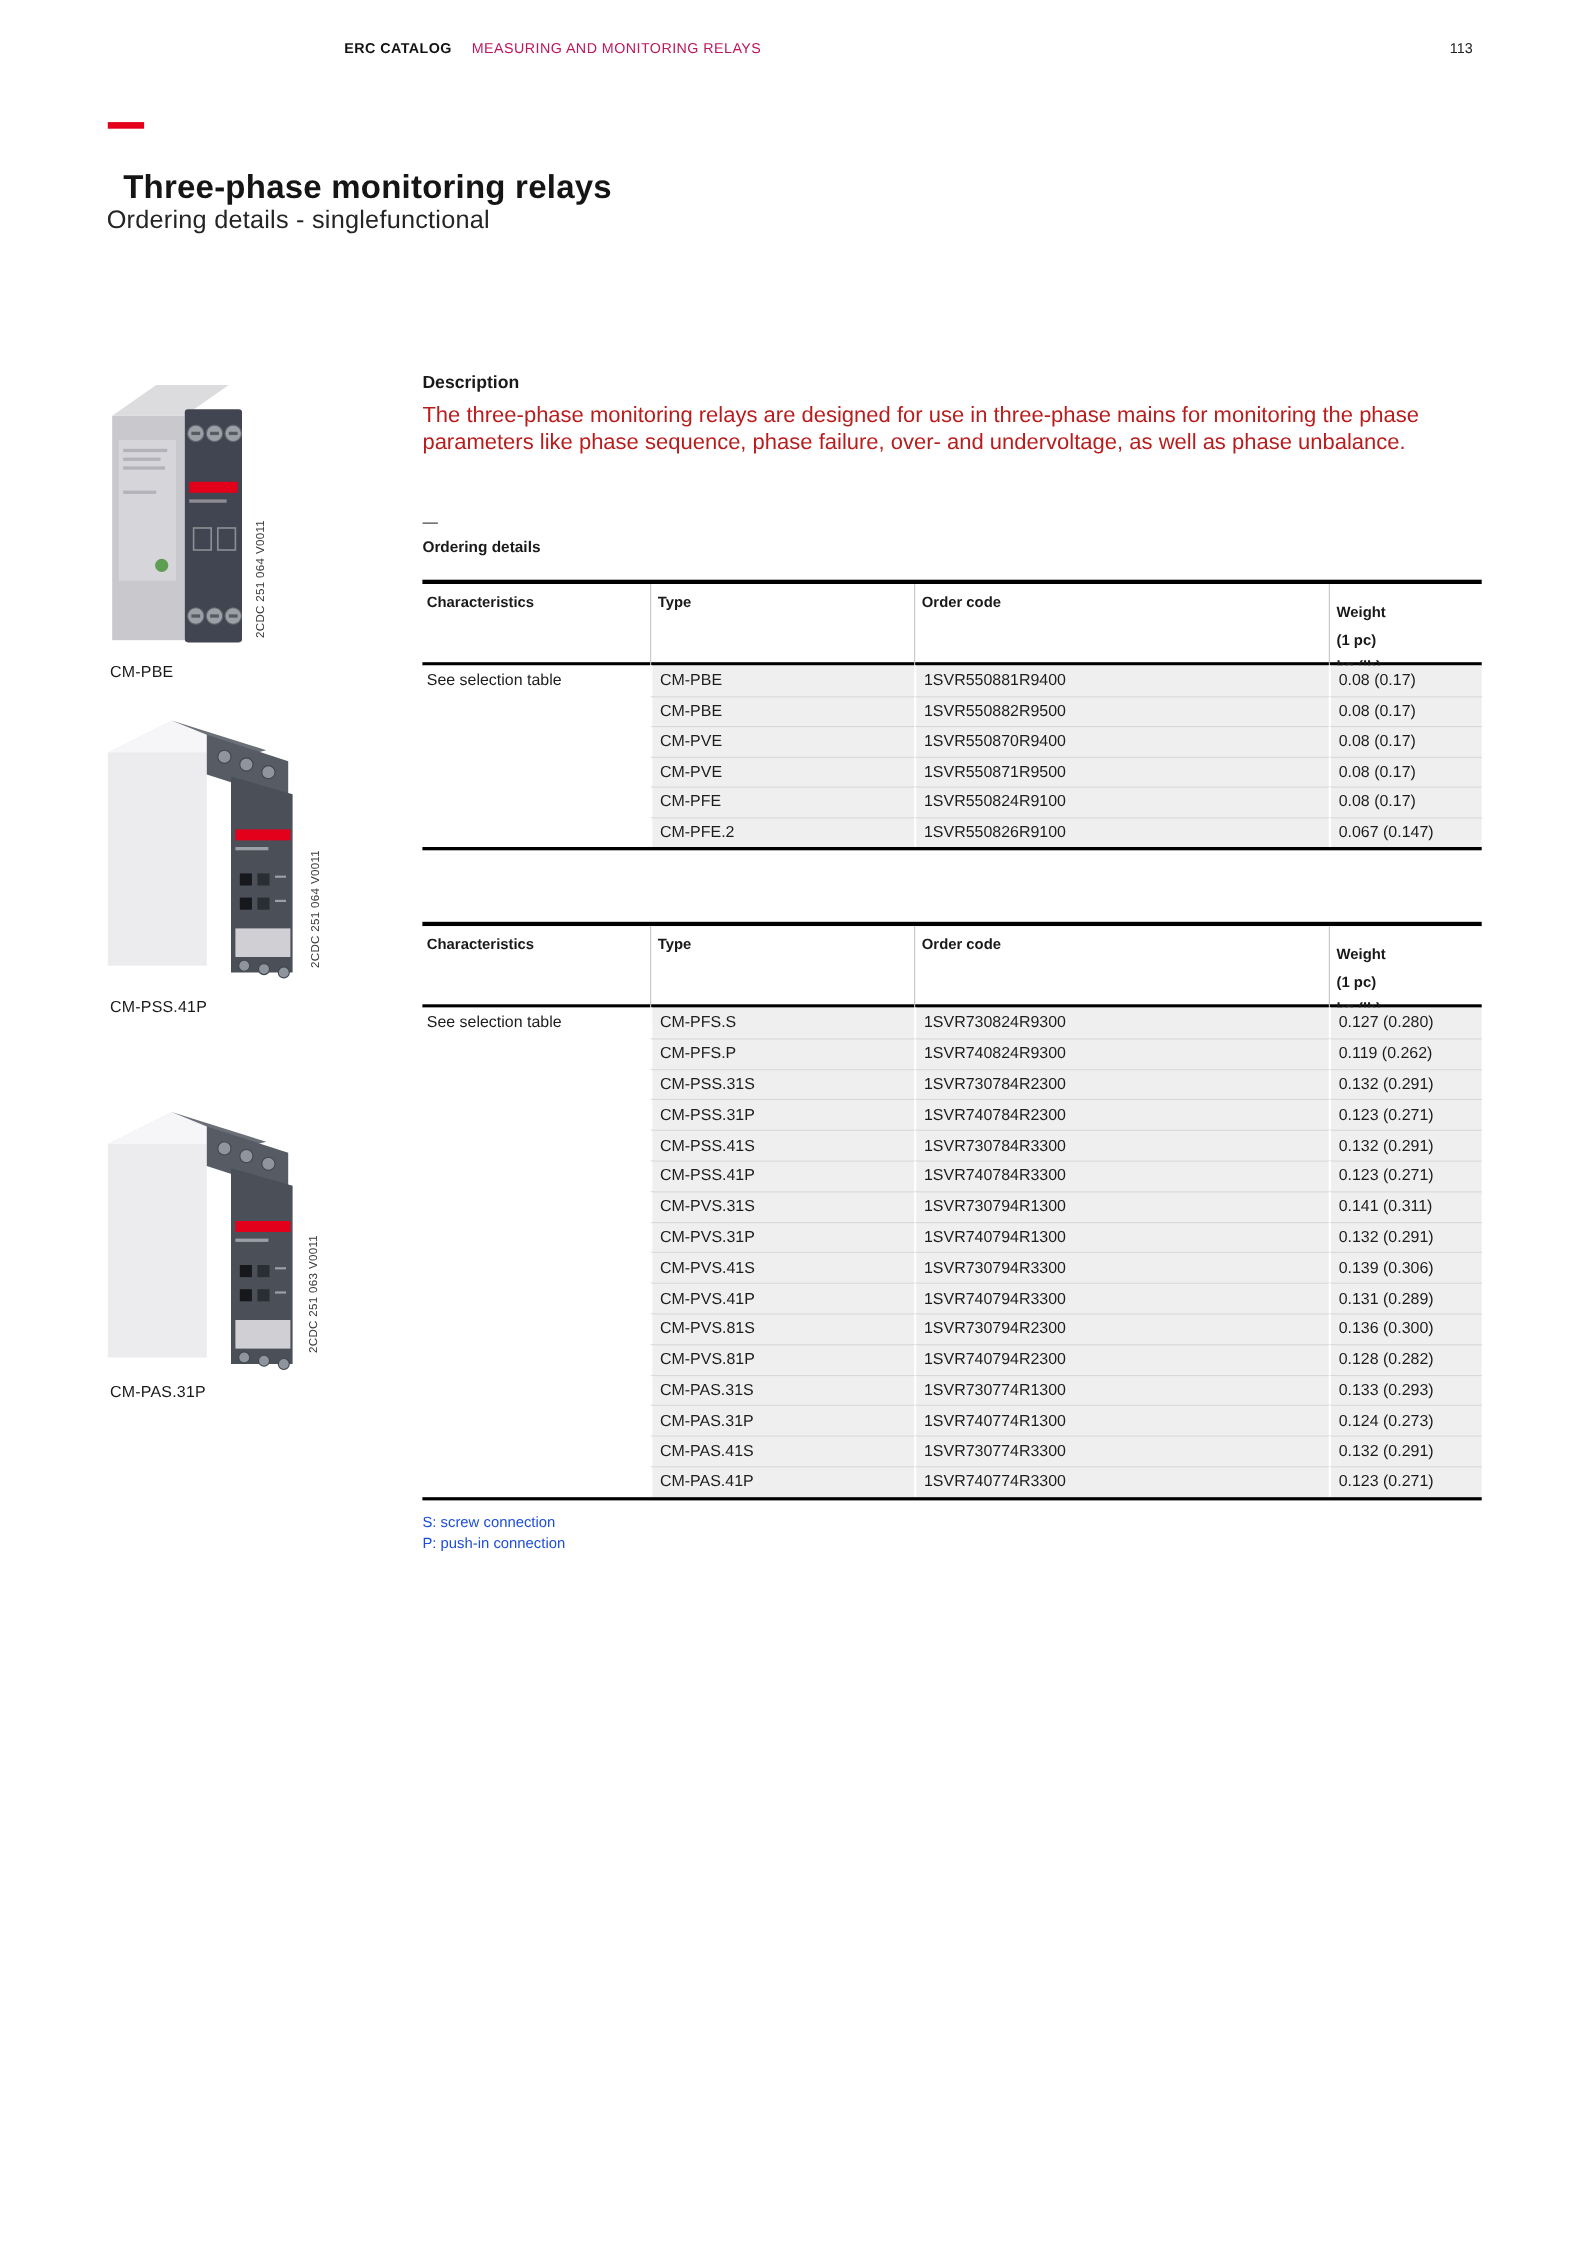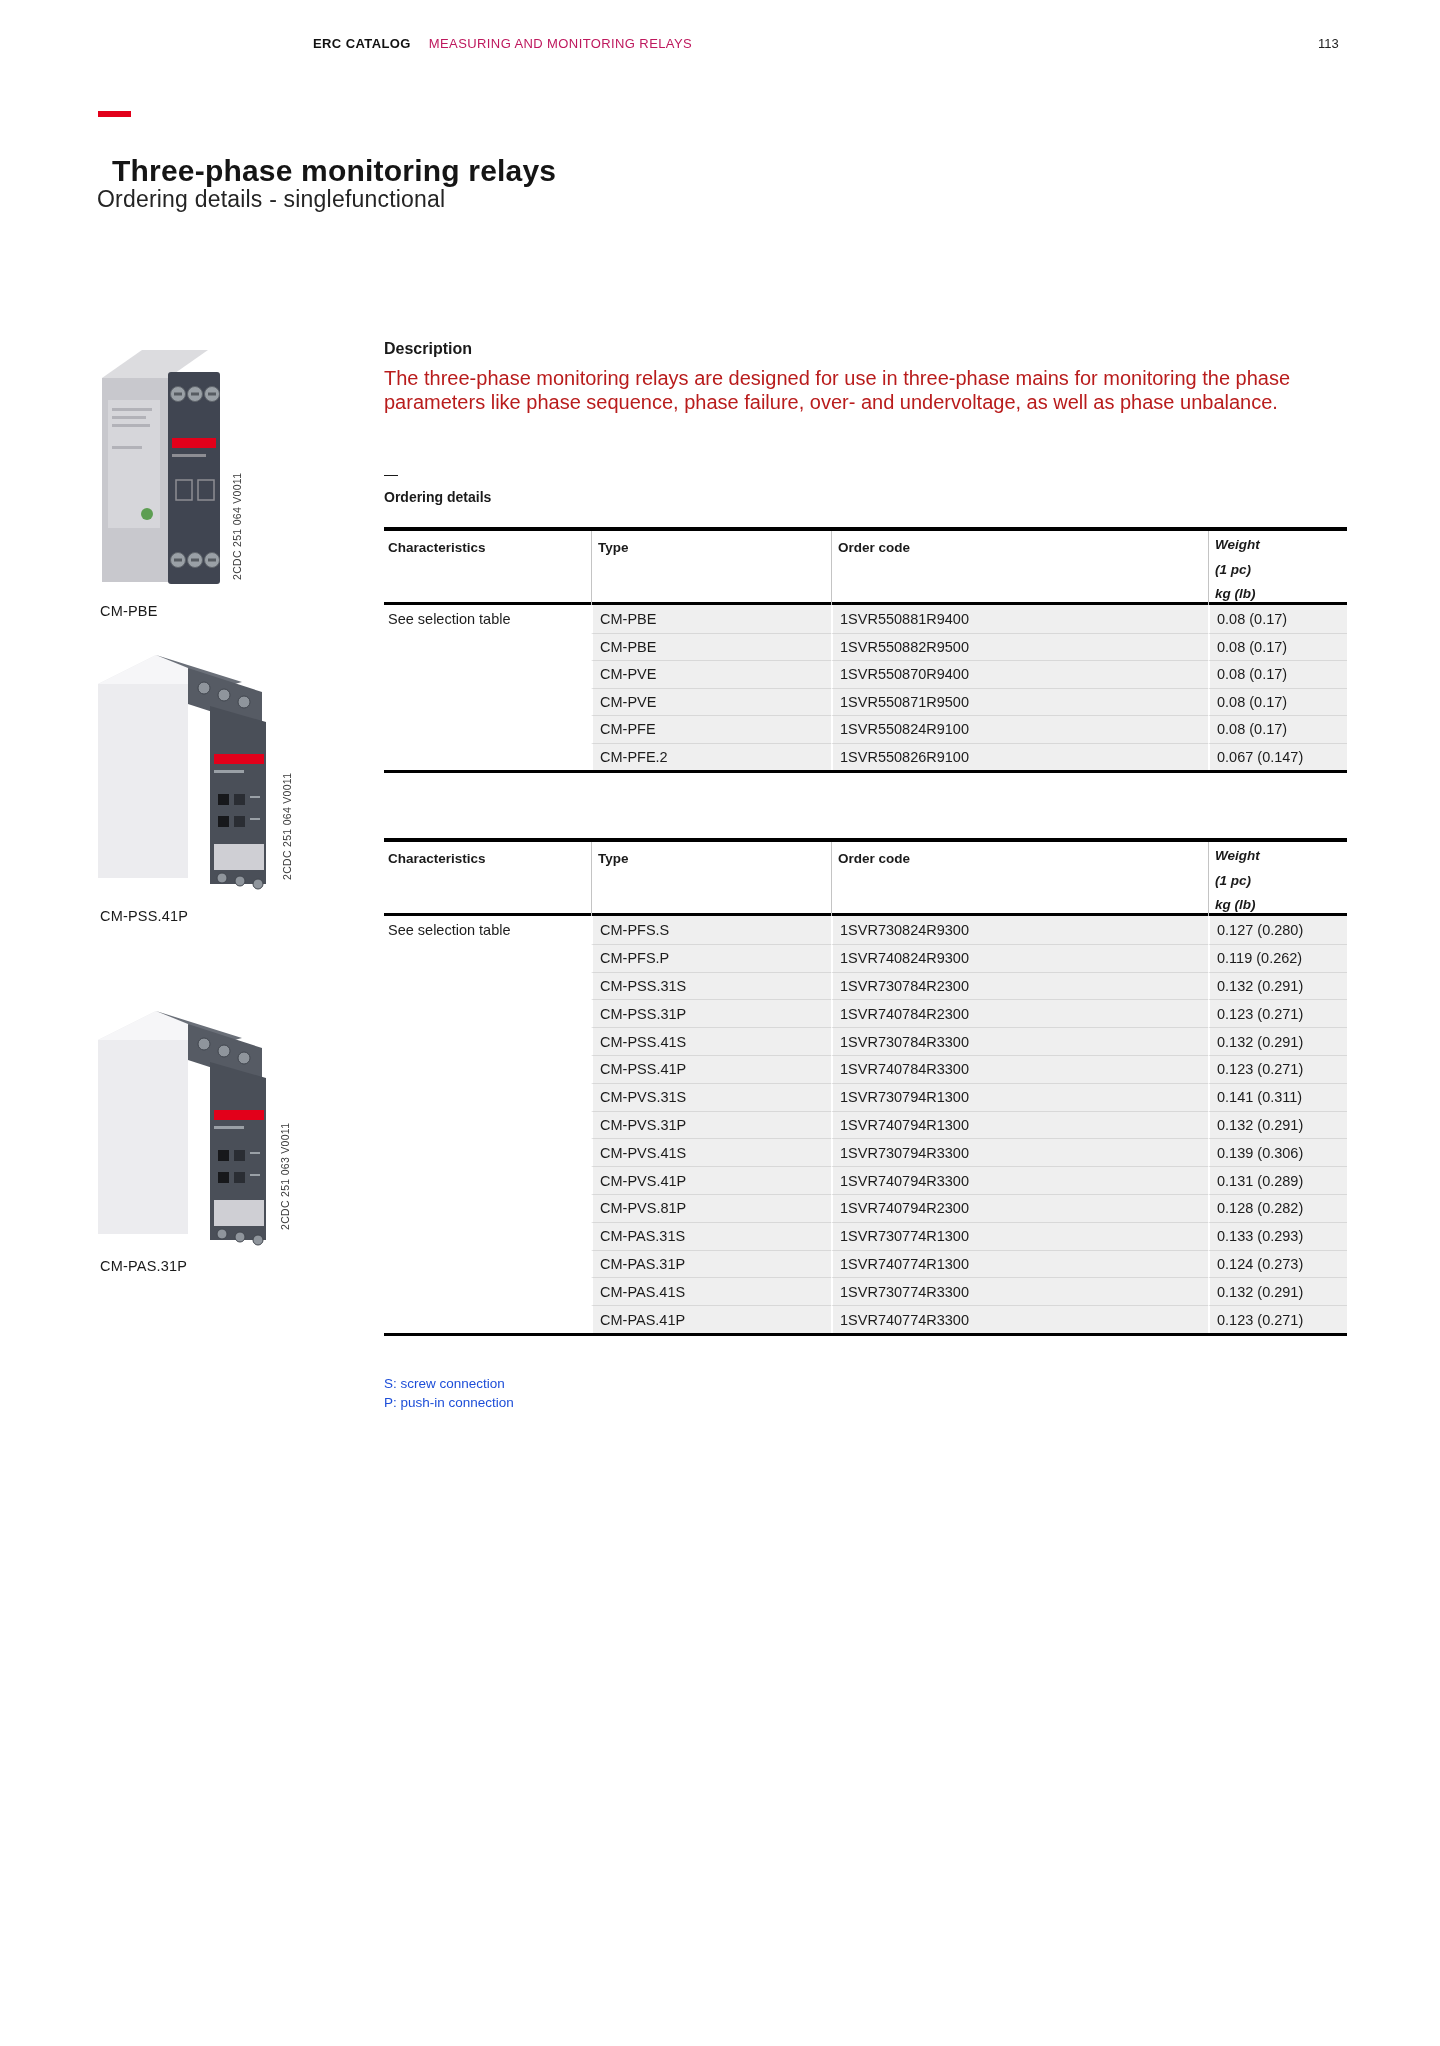--- a/index.html
+++ b/index.html
@@ -23,21 +23,21 @@
   .ord-dash{position:absolute;left:384px;top:466px;font-size:14px;color:#1a1a1a;}
   .ord-label{position:absolute;left:384px;top:489px;font-size:14px;font-weight:700;}
   
   .ptable{position:absolute;left:384px;width:963px;border-top:4px solid #000;}
   .ptable.t1{top:527px;}
   .ptable.t2{top:838px;}
   .thead{display:grid;grid-template-columns:207px 240px 377px 139px;height:71px;border-bottom:3px solid #000;background:#fff;}
   .th{font-weight:700;font-size:13.5px;line-height:16px;padding:9px 0 0 6px;}
   .th.c1{padding-left:4px;}
   .th.c2,.th.c3,.th.c4{border-left:1px solid #c4c4c4;}
-  .th.c4{padding-top:2px;line-height:24.5px;font-style:italic;}
+  .th.c4{padding-top:14px;line-height:24.5px;}
   .tbody{border-bottom:3px solid #000;}
   .trow{display:grid;grid-template-columns:207px 240px 377px 139px;}
   .t1 .trow{height:27.5px;}
   .t2 .trow{height:27.8px;}
   .td{background:#efefef;font-size:14.5px;display:flex;align-items:center;padding-left:7px;border-left:2px solid #ffffff;border-top:1px solid #d8d8d8;color:#1c1c1c;white-space:nowrap;overflow:hidden;}
   .trow:first-child .td{border-top:none;text-align:right;}
   .td.char{background:#ffffff;border-left:none;border-top:none;padding-left:4px;}
   
   .footnotes{position:absolute;left:384px;top:1374px;font-size:13.5px;line-height:19px;color:#1d4ed8;}
   
@@ -264,20 +264,26 @@
         <div class="td wt">0.139 (0.306)</div>
       </div>
       <div class="trow">
         <div class="td char"></div>
         <div class="td">CM-PVS.41P</div>
         <div class="td">1SVR740794R3300</div>
         <div class="td wt">0.131 (0.289)</div>
       </div>
       <div class="trow">
         <div class="td char"></div>
+        <div class="td">CM-PVS.81S</div>
+        <div class="td">1SVR730794R2300</div>
+        <div class="td wt">0.136 (0.300)</div>
+      </div>
+      <div class="trow">
+        <div class="td char"></div>
         <div class="td">CM-PVS.81P</div>
         <div class="td">1SVR740794R2300</div>
         <div class="td wt">0.128 (0.282)</div>
       </div>
       <div class="trow">
         <div class="td char"></div>
         <div class="td">CM-PAS.31S</div>
         <div class="td">1SVR730774R1300</div>
         <div class="td wt">0.133 (0.293)</div>
       </div>

